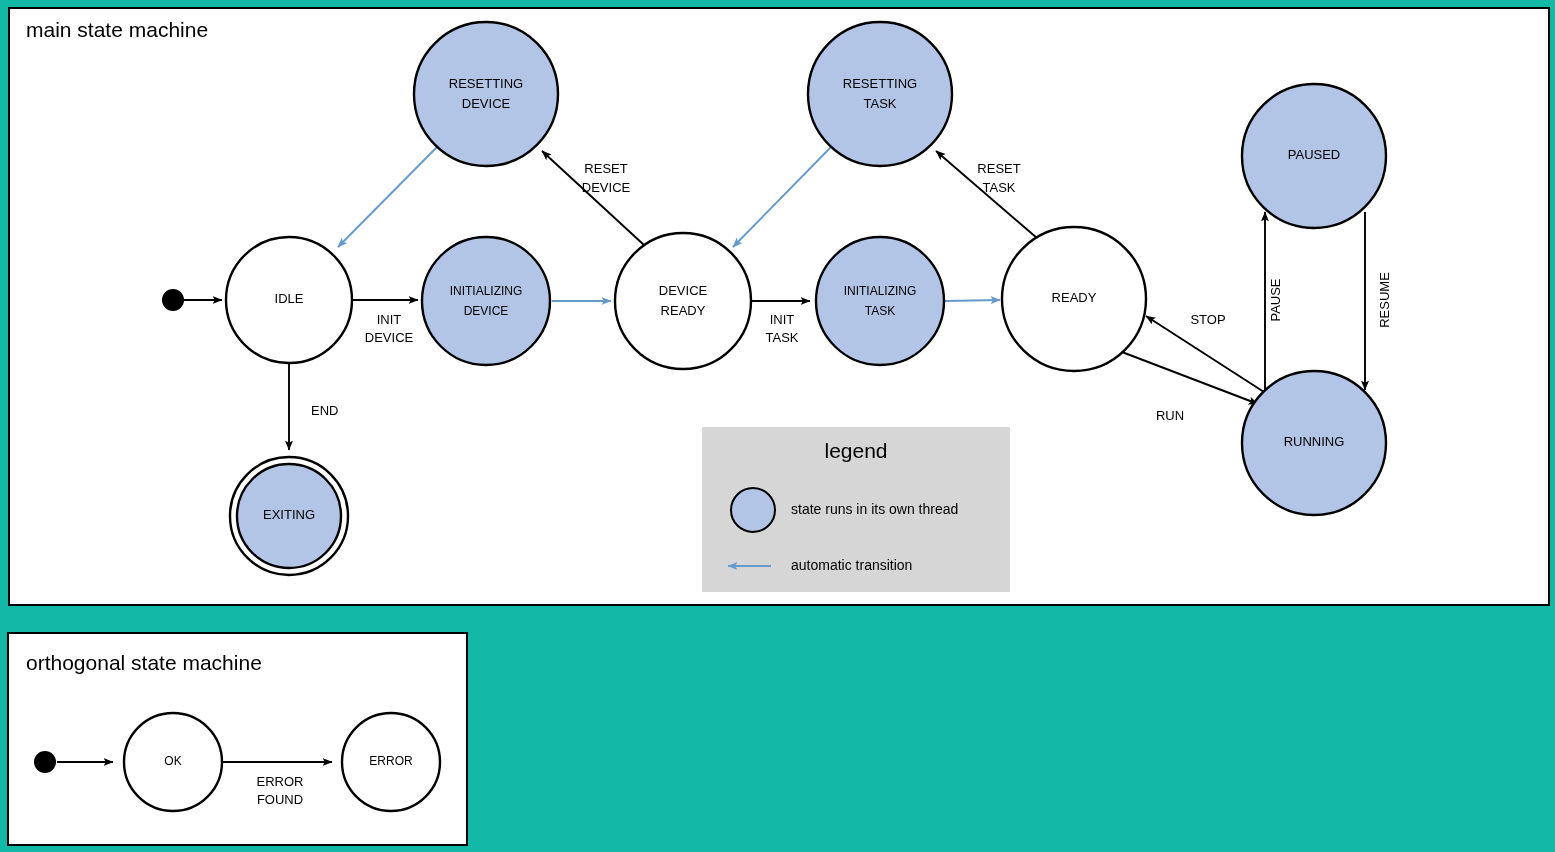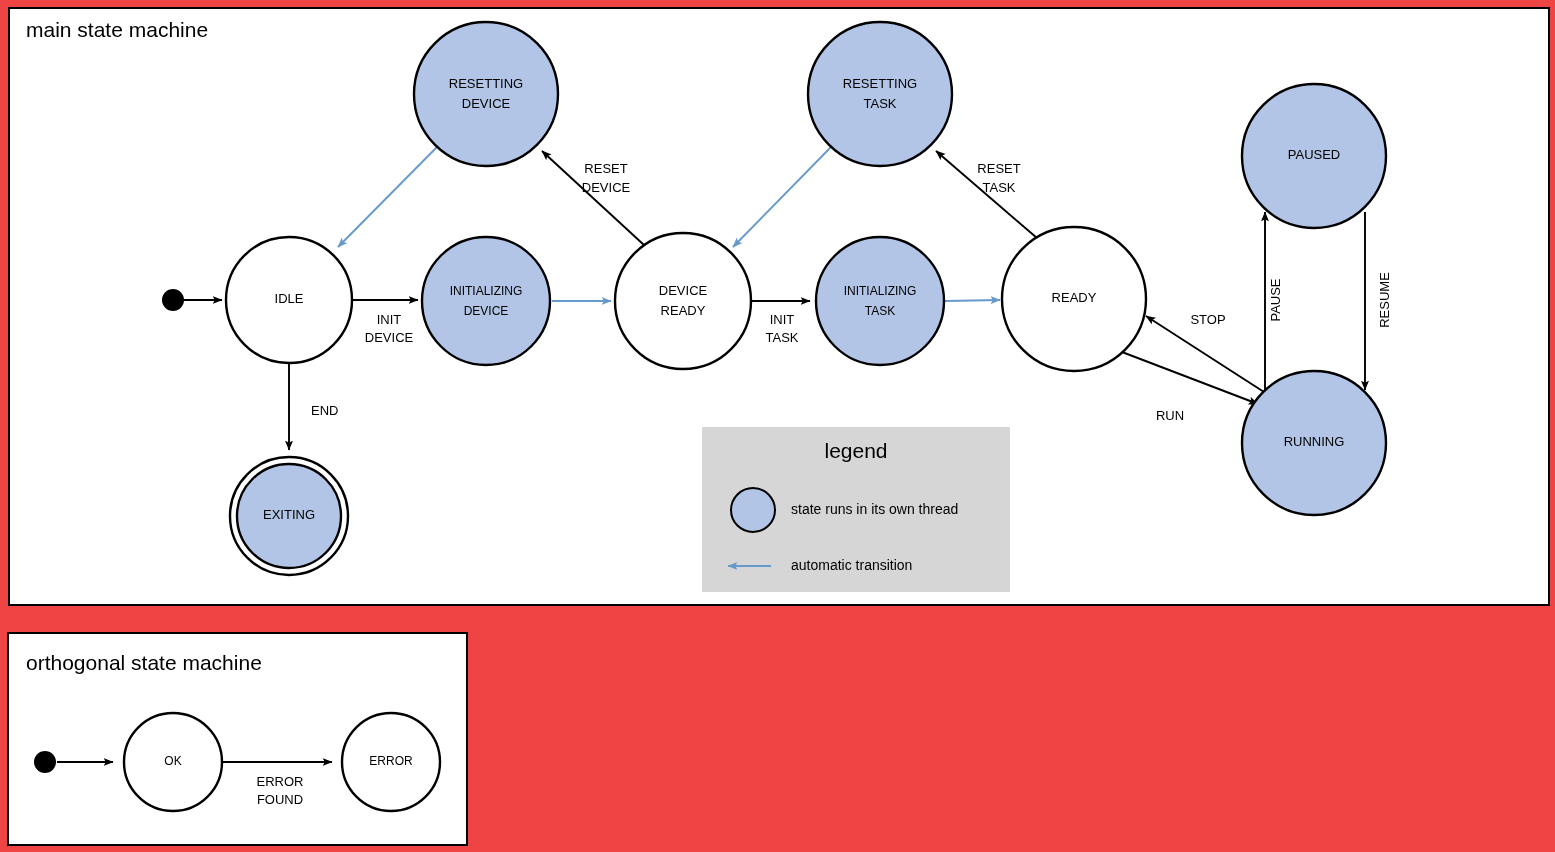--- a/index.html
+++ b/index.html
@@ -10,21 +10,21 @@
   body {
     width: 1555px;
     height: 852px;
     font-family: "Liberation Sans", sans-serif;
     overflow: hidden;
   }
   #canvas {
     position: relative;
     width: 1555px;
     height: 852px;
-    background: #ef4444;
+    background: #14b8a6;
   }
   svg.diagram {
     position: absolute;
     top: 0;
     left: 0;
     width: 1555px;
     height: 852px;
   }
   .frame-rect {
     fill: #ffffff;

